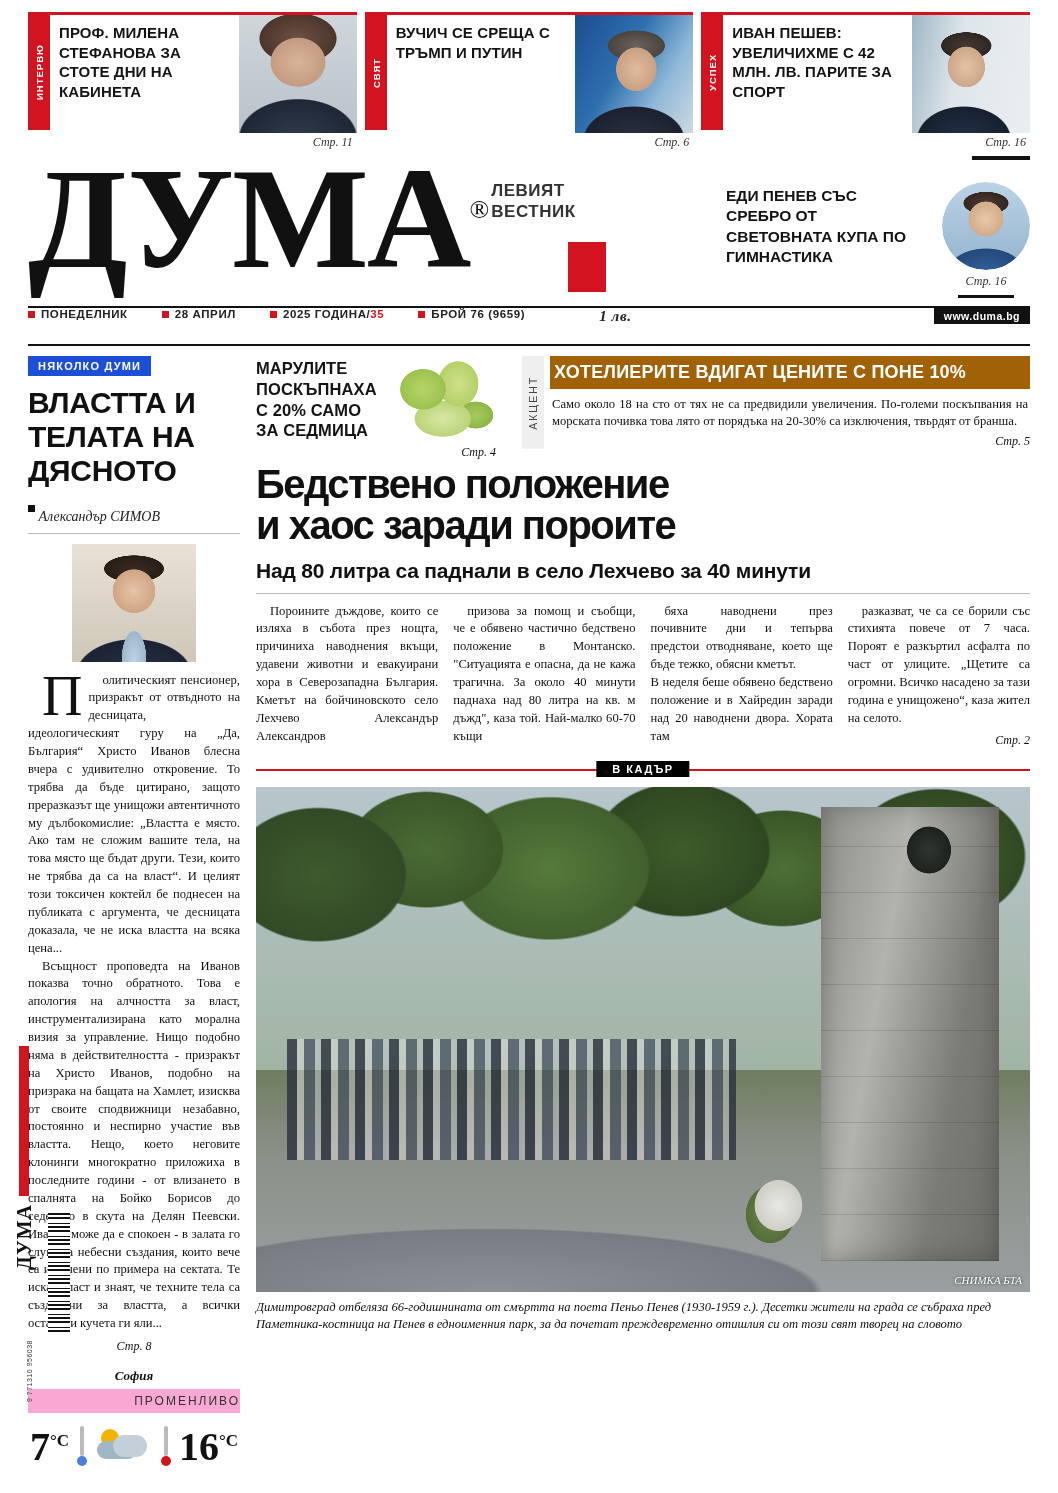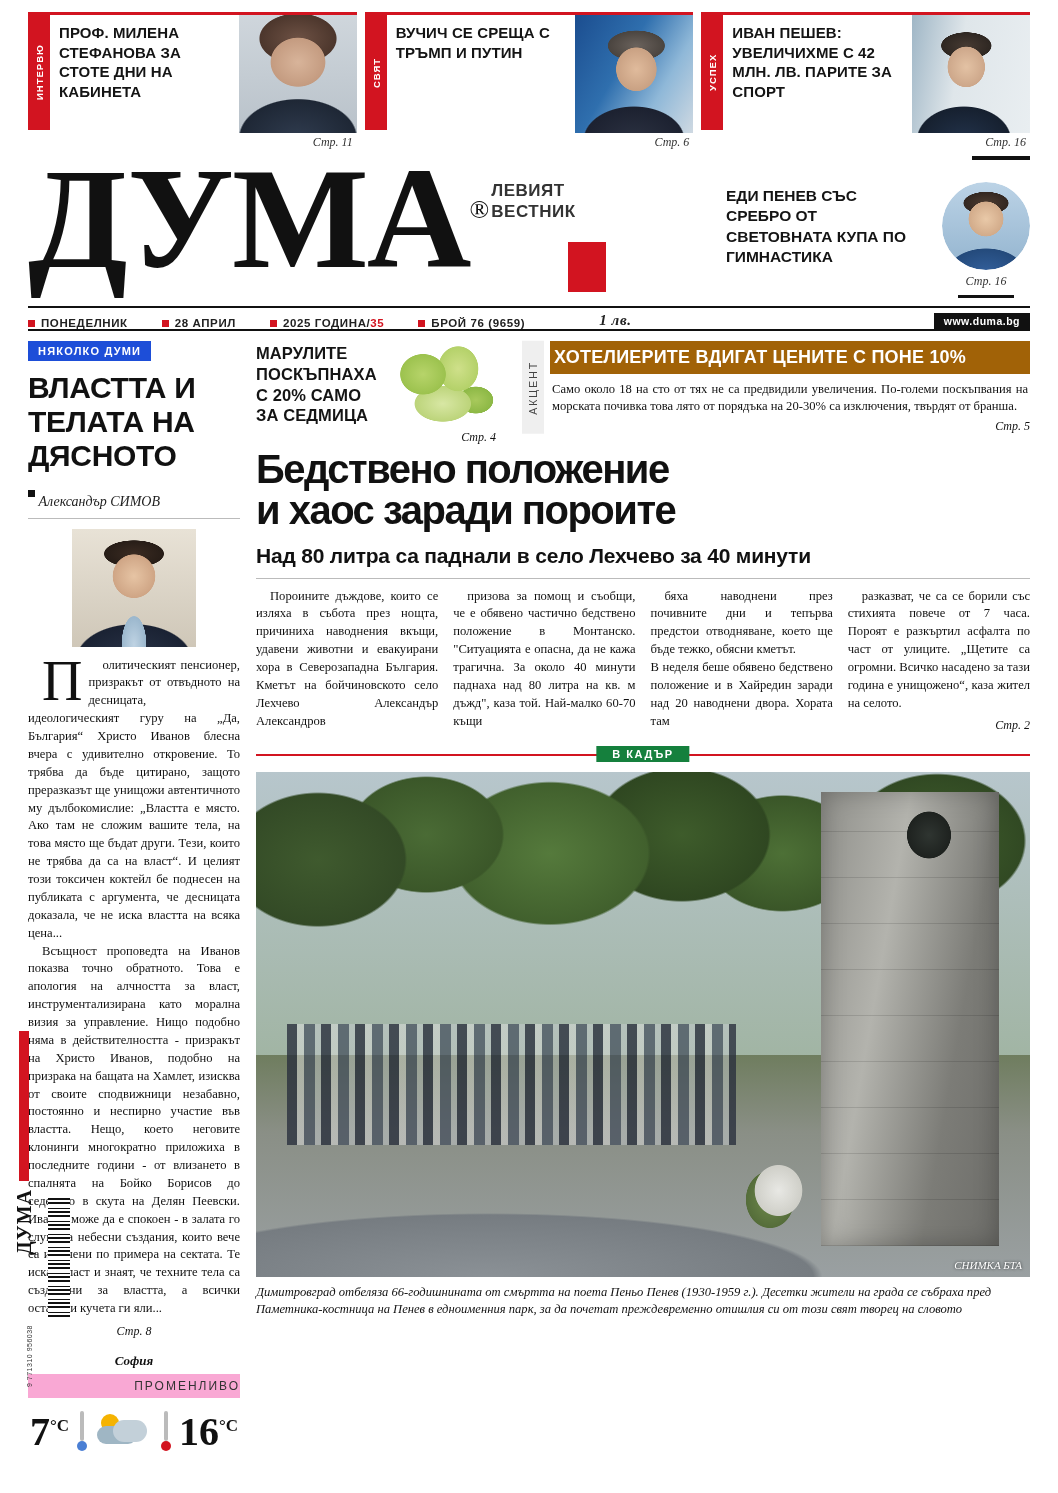--- a/index.html
+++ b/index.html
@@ -174,22 +174,22 @@
   .penev-photo { width:88px; height:88px; border-radius:50%; overflow:hidden; }
   .penev-page { font-style:italic; font-size:12px; color:#333; margin-top:4px; }
   .penev-rule { height:3px; background:#111; width:56px; margin:6px auto 0 auto; }
 
   
   .infobar {
     margin:8px 28px 0 28px;
     border-top:2px solid #111;
     border-bottom:2px solid #111;
     display:flex;
-    align-items:flex-end;
-    height:25px;
+    align-items:flex-start;
+    height:40px;
     font-family:"Liberation Sans", sans-serif;
     font-size:11.5px;
     letter-spacing:0.6px;
     font-weight:bold;
     color:#222;
   }
   .infobar .item { display:flex; align-items:center; margin-right:34px; }
   .sq { width:7px; height:7px; background:#d21420; margin-right:6px; display:inline-block; }
   .infobar .price {
     font-family:"Liberation Serif", serif;
@@ -393,21 +393,21 @@
 
   
   .kadar {
     margin-top:12px;
     position:relative;
     height:18px;
   }
   .kadar-rule { position:absolute; left:0; right:0; top:8px; height:2px; background:#d21420; }
   .kadar-label {
     position:absolute; left:50%; transform:translateX(-50%); top:0;
-    background:#15803d; color:#fff;
+    background:#000000; color:#fff;
     font-family:"Liberation Sans", sans-serif; font-weight:bold; font-size:11px;
     letter-spacing:1.5px; padding:2px 16px;
   }
 
   .photo-main {
     margin-top:8px;
     width:100%; height:505px;
     position:relative; overflow:hidden;
     background:linear-gradient(#9fb2c0,#7d8f9c);
   }

